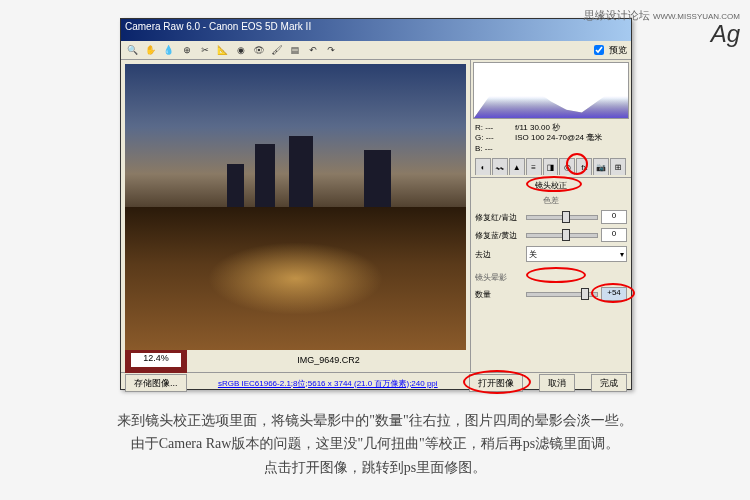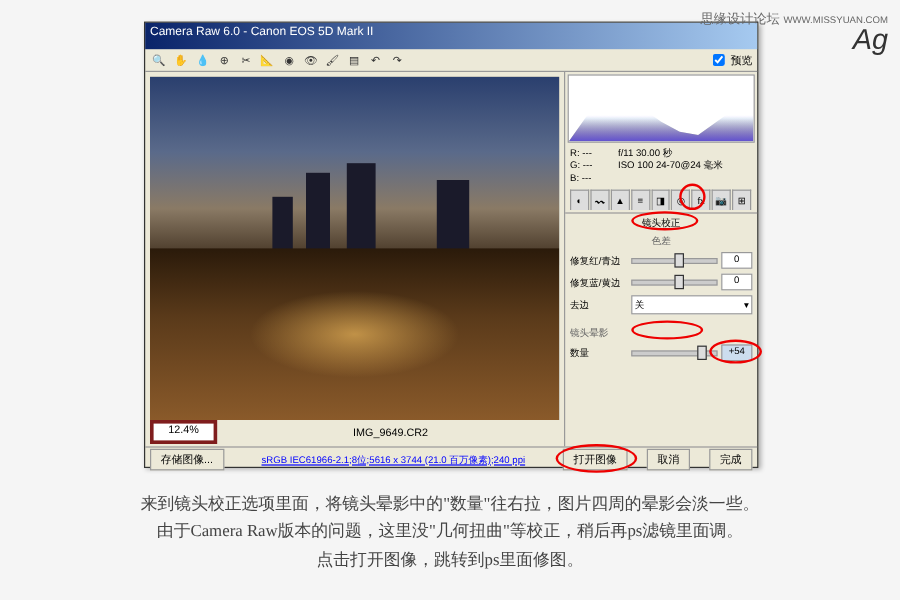--- a/index.html
+++ b/index.html
@@ -15,21 +15,21 @@
 .image-preview { flex: 1; background: #666; position: relative; overflow: hidden; }
 .sky { position: absolute; top: 0; left: 0; right: 0; height: 55%; background: linear-gradient(to bottom, #2a3f6e 0%, #5a6a8a 40%, #8a7a65 70%, #3a2a1a 100%); }
 .city { position: absolute; bottom: 0; left: 0; right: 0; height: 50%; background: linear-gradient(to bottom, #2a1a0a 0%, #5a3a1a 40%, #8a5a2a 100%); }
 .building { position: absolute; background: #1a1a2a; }
 .b1 { left: 30%; width: 5%; height: 35%; top: 35%; }
 .b2 { left: 38%; width: 6%; height: 42%; top: 28%; }
 .b3 { left: 48%; width: 7%; height: 45%; top: 25%; }
 .b4 { left: 70%; width: 8%; height: 40%; top: 30%; }
 .lights { position: absolute; bottom: 10%; left: 20%; width: 60%; height: 30%; background: radial-gradient(ellipse at center, rgba(255,200,100,.6) 0%, transparent 60%); }
 .zoom-bar { height: 16px; display: flex; align-items: center; font-size: 9px; gap: 4px; padding-top: 2px; }
-.zoom-select { width: 50px; height: 14px; font-size: 9px; border: 3px solid #7f1d1d; background: #fff; text-align: center; }
+.zoom-select { width: 50px; height: 14px; font-size: 9px; border: 6px solid #7f1d1d; background: #fff; text-align: center; }
 .filename { margin-left: auto; margin-right: auto; }
 .right-panel { width: 160px; border-left: 1px solid #999; display: flex; flex-direction: column; font-size: 9px; }
 .histogram { height: 55px; background: #fff; margin: 2px; border: 1px solid #999; position: relative; }
 .hist-shape { position: absolute; bottom: 0; left: 0; right: 0; height: 100%; background: linear-gradient(to top, rgba(50,50,255,.7) 0%, transparent 40%), linear-gradient(to top, rgba(255,50,50,.5) 0%, transparent 35%), linear-gradient(to top, rgba(50,255,50,.5) 0%, transparent 38%); clip-path: polygon(0 100%, 10% 60%, 20% 40%, 30% 30%, 40% 50%, 50% 70%, 60% 85%, 70% 90%, 80% 70%, 90% 50%, 100% 20%, 100% 100%); }
 .exif { padding: 2px 4px; font-size: 8px; line-height: 1.3; }
 .tab-row { display: flex; border-bottom: 1px solid #999; position: relative; }
 .tab-btn { width: 18px; height: 16px; border: 1px solid #999; border-bottom: none; margin-right: 1px; font-size: 8px; display: flex; align-items: center; justify-content: center; background: #ddd; }
 .tab-label { font-size: 8px; padding: 2px 4px; }
 .circled-red { border: 2px solid #e00; border-radius: 50%; padding: 1px 8px; position: absolute; }
 .slider-row { display: flex; align-items: center; padding: 2px 4px; gap: 3px; position: relative; }

